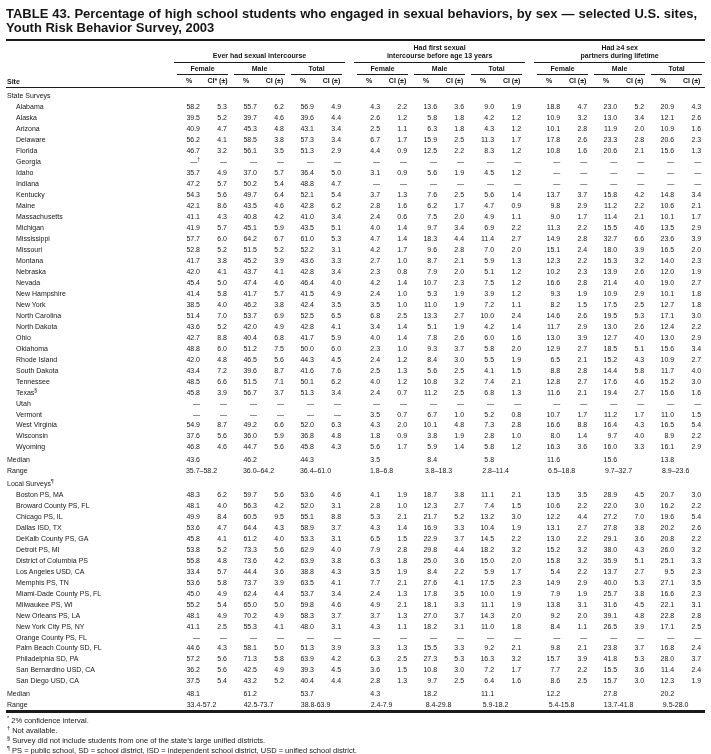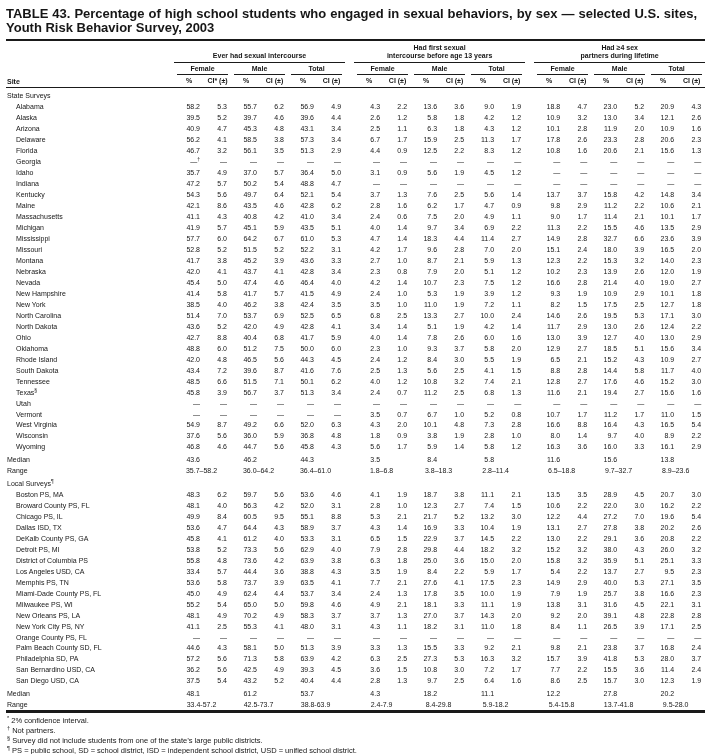--- a/index.html
+++ b/index.html
@@ -1397,18 +1397,18 @@
           <td class="gap"></td>
           <td class="range-val" colspan="2">5.4-15.8</td>
           <td class="range-val" colspan="2">13.7-41.8</td>
           <td class="range-val" colspan="2">9.5-28.0</td>
         </tr>
       </tbody>
   </table>
 
   <div class="footnotes">
     <div class="fn"><sup>*</sup> <span>2% confidence interval.</span></div>
-    <div class="fn"><sup>†</sup> <span>Not partners.</span></div>
-    <div class="fn"><sup>§</sup> <span>Survey did not include students from one of the state’s large public districts.</span></div>
+    <div class="fn"><sup>†</sup> <span>Not available.</span></div>
+    <div class="fn"><sup>§</sup> <span>Survey did not include students from one of the state’s large unified districts.</span></div>
     <div class="fn"><sup>¶</sup> <span>PS = public school, SD = school district, ISD = independent school district, USD = unified school district.</span></div>
   </div>
 
 </div>
 
 </body></html>

